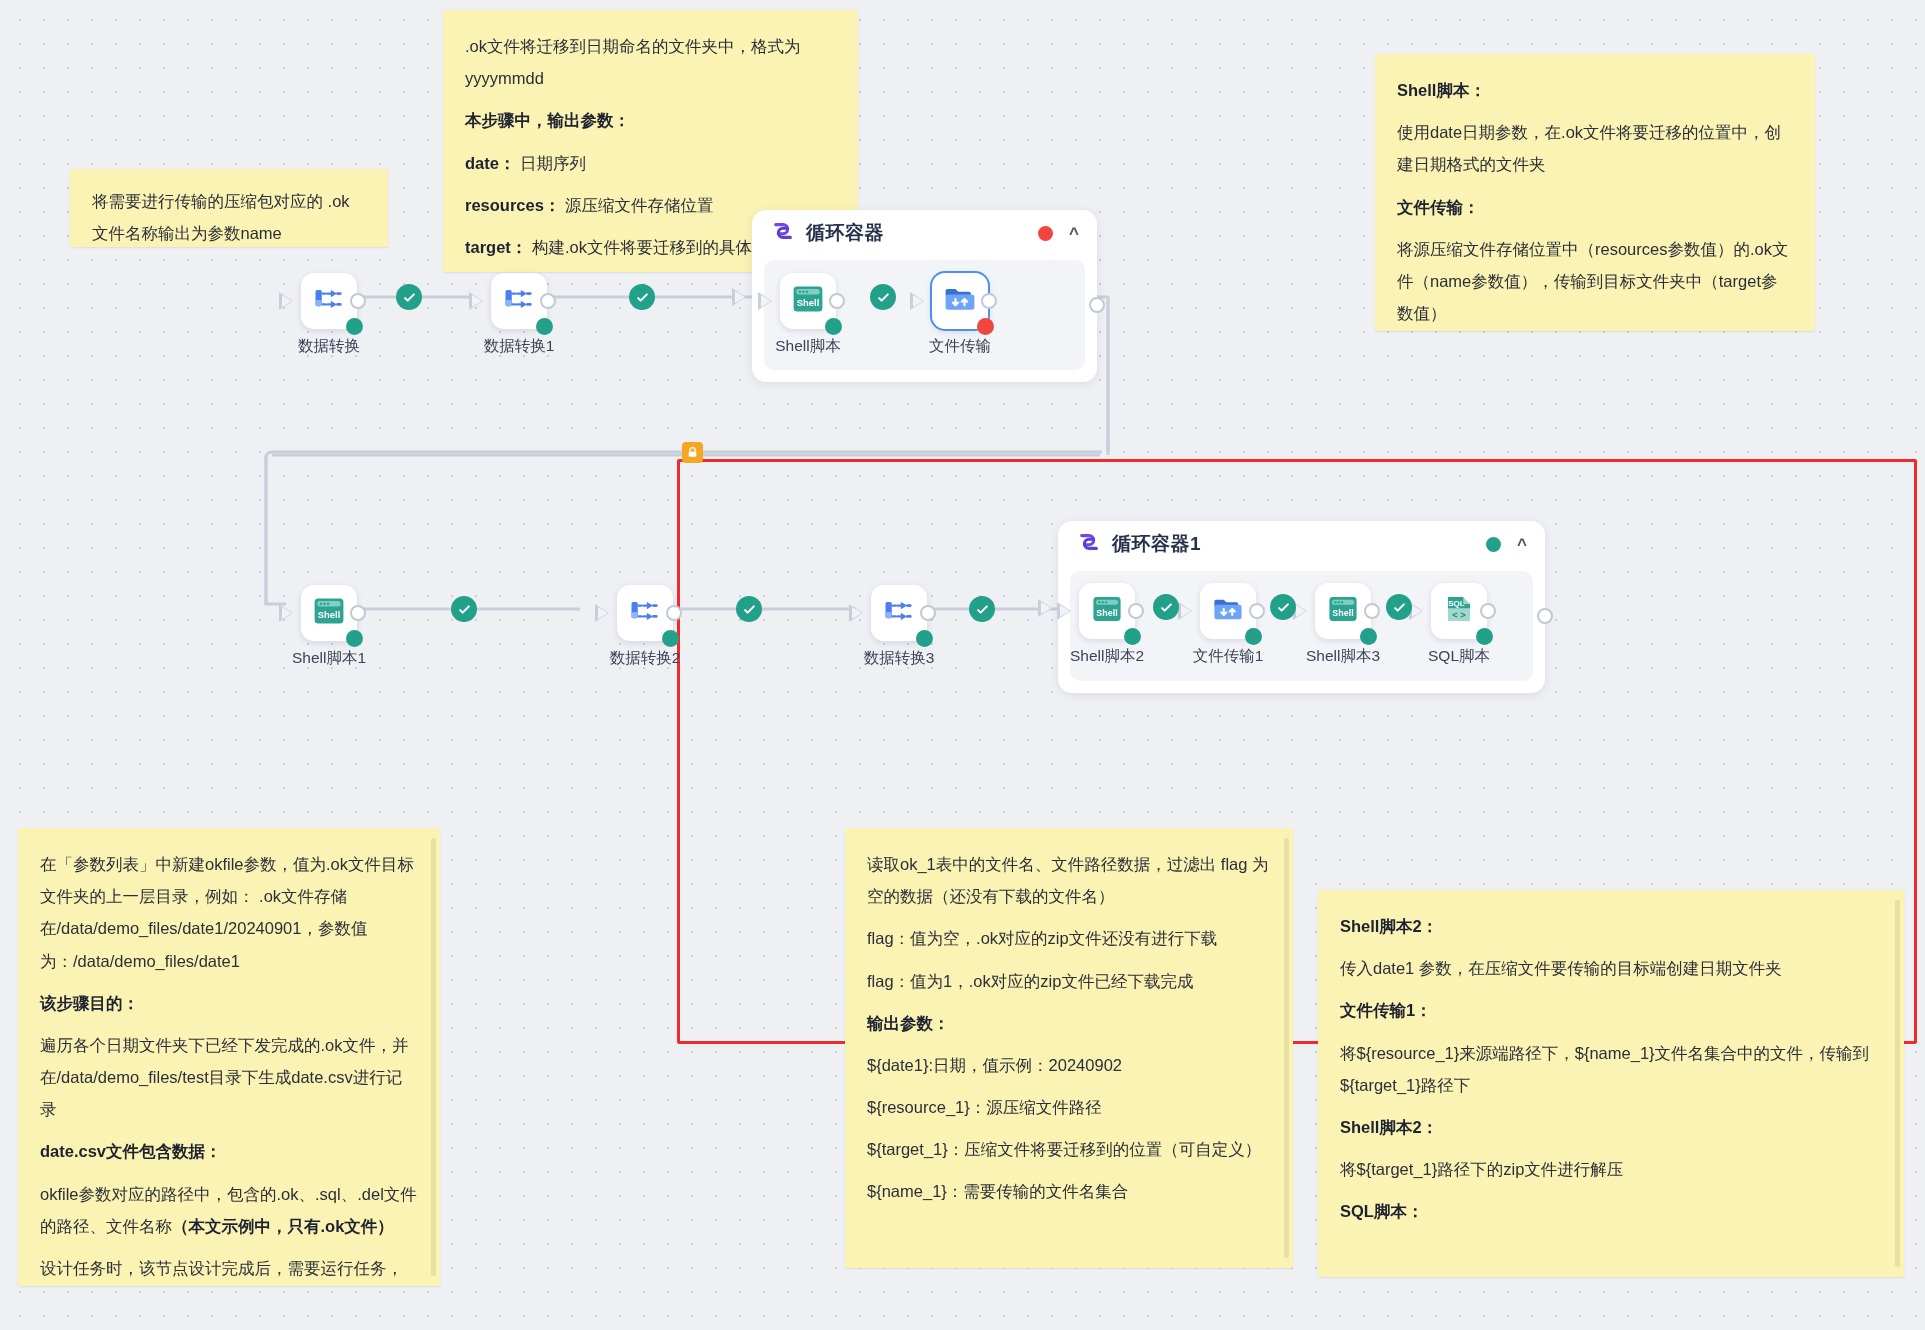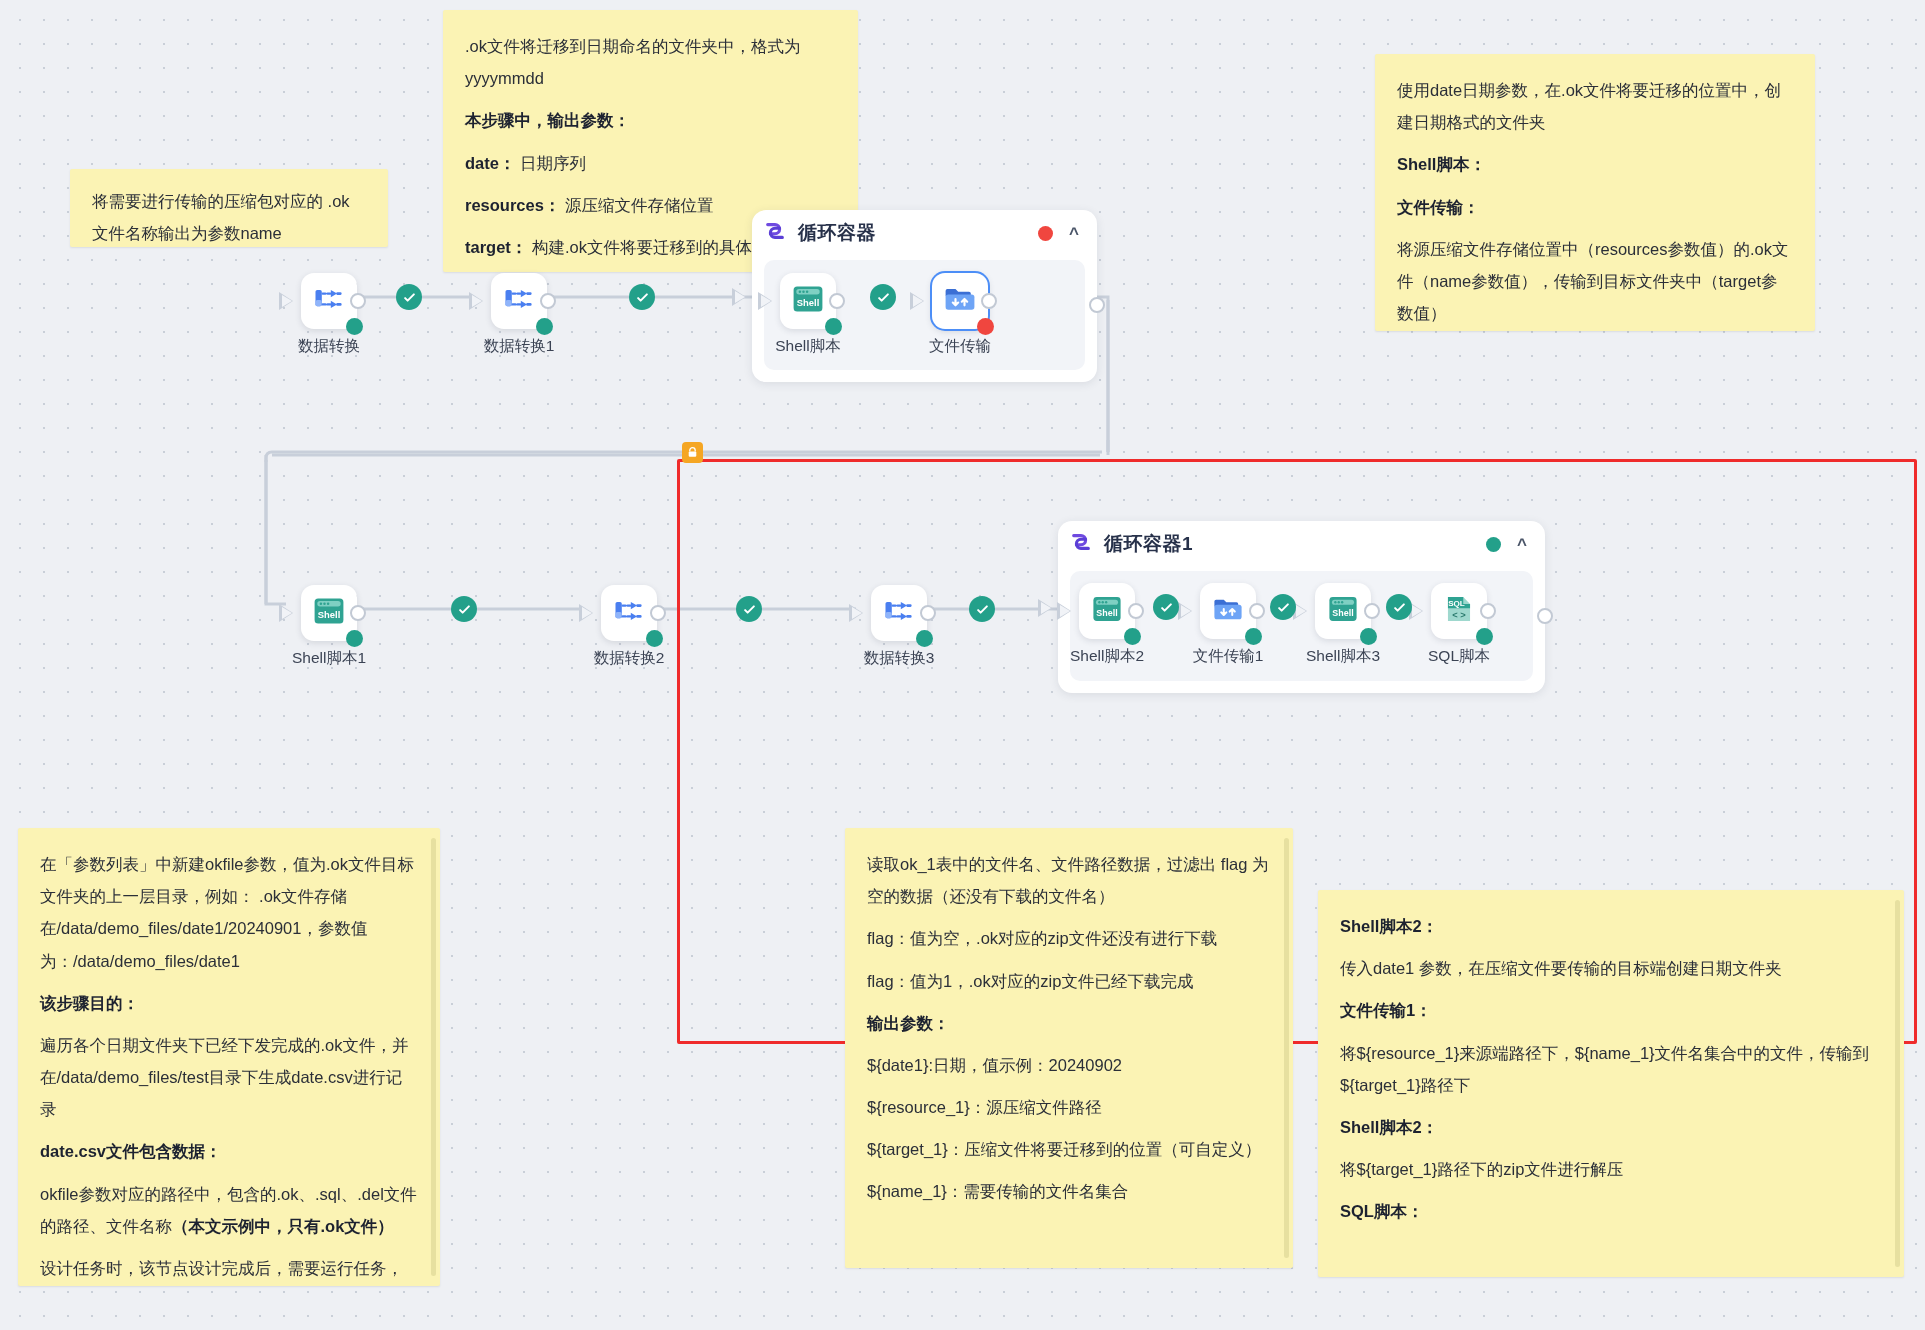--- a/index.html
+++ b/index.html
@@ -46,21 +46,21 @@
   
   .loop{
     position:absolute;
     background:#ffffff;
     border-radius:14px;
     box-shadow:0 2px 10px rgba(40,50,70,.10);
     z-index:6;
   }
   .loop-head{
     height:46px; display:flex; align-items:center; gap:12px;
-    padding:0 12px; position:relative;
+    padding:0 20px; position:relative;
   }
   .loop-title{ font-size:19px; font-weight:bold; color:#27314a; letter-spacing:.5px;}
   .loop-head-right{ position:absolute; right:18px; top:0; height:46px; display:flex; align-items:center; gap:16px;}
   .dot-red{ width:15px; height:15px; border-radius:50%; background:#f0463f; }
   .dot-green{ width:15px; height:15px; border-radius:50%; background:#23a08a; }
   .chev{ color:#4a5568; font-size:17px; line-height:1; font-weight:600;}
   .loop-body{
     margin:4px 12px 12px 12px;
     background:#f2f4f8;
     border-radius:10px;
@@ -407,21 +407,21 @@
           <text x="20" y="28" font-size="10.5" font-family="Liberation Sans, sans-serif" font-weight="bold" fill="#fff" text-anchor="middle">Shell</text>
         </svg>
       </span>
       <span class="st ok"></span>
       <span class="port"></span>
       <span class="inarrow"></span>
     </div>
     <div class="node-label">Shell脚本1</div>
   </div>
 
-  <div class="node" style="left:585px; top:581px;">
+  <div class="node" style="left:601px; top:581px;">
     <div class="node-box">
       <span>
         <svg width="36" height="36" viewBox="0 0 40 40">
           <rect x="5" y="10" width="7" height="18" rx="2" fill="#4a7ff0"></rect>
           <rect x="5" y="21" width="7" height="7" rx="2" fill="#8fb4fa"></rect>
           <path d="M13 14h10M13 26h10" stroke="#4a7ff0" stroke-width="2.6" stroke-linecap="round" stroke-dasharray="3 2.4"></path>
           <path d="M22 10l7 4-7 4z" fill="#4a7ff0"></path>
           <path d="M22 22l7 4-7 4z" fill="#4a7ff0"></path>
           <rect x="28" y="12.5" width="6" height="3" rx="1.2" fill="#4a7ff0"></rect>
           <rect x="28" y="24.5" width="6" height="3" rx="1.2" fill="#4a7ff0"></rect>
@@ -465,22 +465,22 @@
         <p>.ok文件将迁移到日期命名的文件夹中，格式为yyyymmdd</p>
         <p><b>本步骤中，输出参数：</b></p>
         <p><b>date：</b> 日期序列</p>
         <p><b>resources：</b> 源压缩文件存储位置</p>
         <p><b>target：</b> 构建.ok文件将要迁移到的具体目录</p>
       </div>
   </div>
 
   <div class="note" style="left:1375px; top:54px; width:440px; height:277px;">
     <div>
+        <p><b>Shell脚本：</b></p>
         <p>使用date日期参数，在.ok文件将要迁移的位置中，创建日期格式的文件夹</p>
-        <p><b>Shell脚本：</b></p>
         <p><b>文件传输：</b></p>
         <p>将源压缩文件存储位置中（resources参数值）的.ok文件（name参数值），传输到目标文件夹中（target参数值）</p>
       </div>
   </div>
 
   <div class="note scroll" style="left:18px; top:828px; width:422px; height:458px;">
     <div>
         <p>在「参数列表」中新建okfile参数，值为.ok文件目标文件夹的上一层目录，例如： .ok文件存储在/data/demo_files/date1/20240901，参数值为：/data/demo_files/date1</p>
         <p><b>该步骤目的：</b></p>
         <p>遍历各个日期文件夹下已经下发完成的.ok文件，并在/data/demo_files/test目录下生成date.csv进行记录</p>

